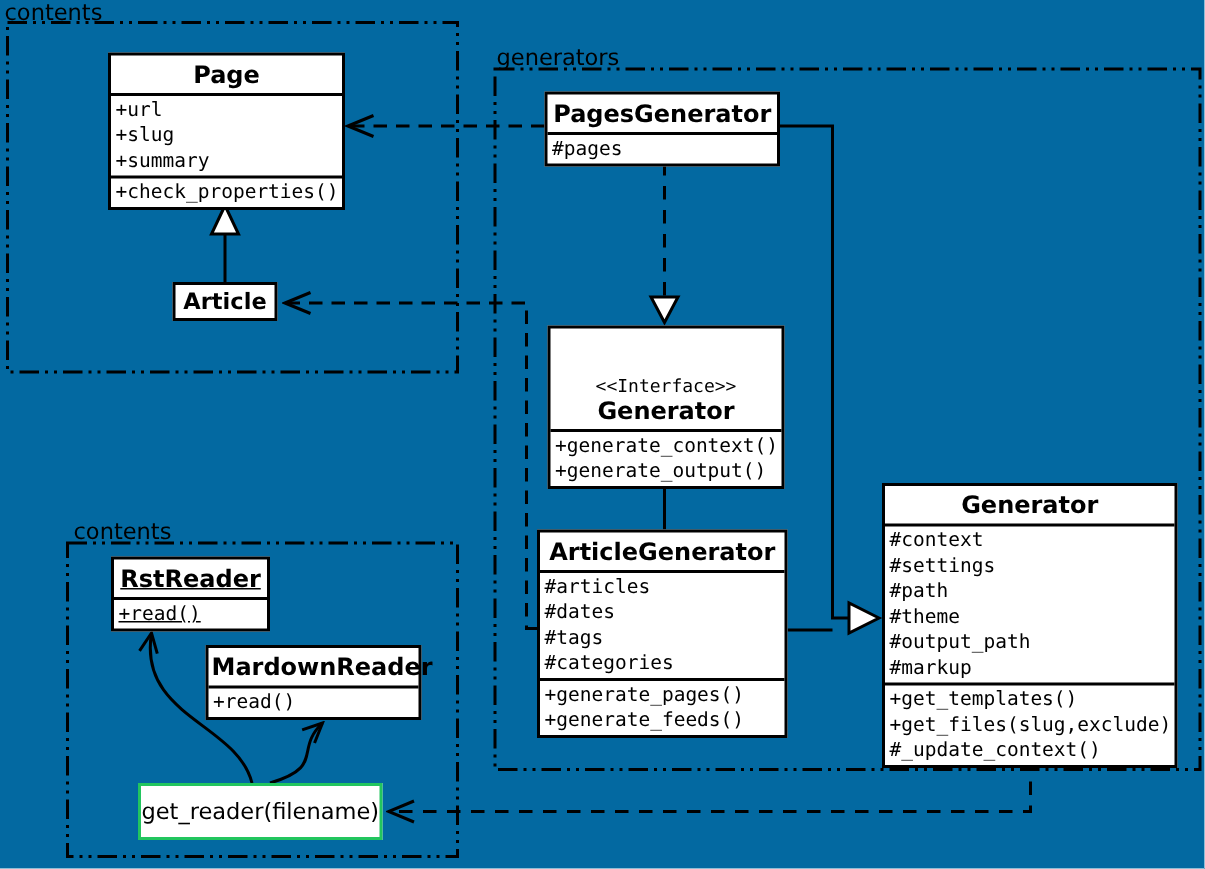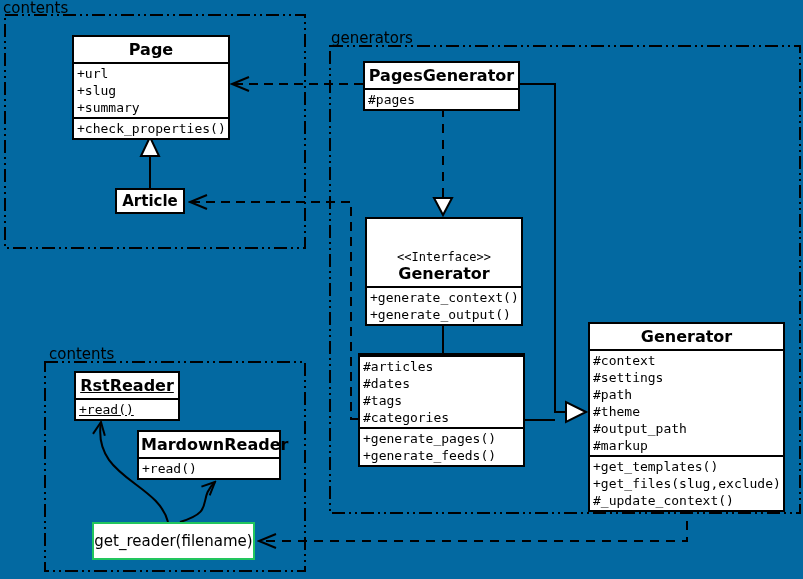--- a/index.html
+++ b/index.html
@@ -133,20 +133,21 @@
   <div class="uml-class" style="left:365px;top:217px;width:158px;">
     <div class="stereotype">&lt;&lt;Interface&gt;&gt;</div>
     <div class="stereo-title">Generator</div>
     <div class="sec">
         <div>+generate_context()</div>
         <div>+generate_output()</div>
       </div>
   </div>
 
   <div class="uml-class" style="left:358px;top:353px;width:167px;">
+    <div class="uml-title">ArticleGenerator</div>
     <div class="sec">
         <div>#articles</div>
         <div>#dates</div>
         <div>#tags</div>
         <div>#categories</div>
       </div>
     <div class="sec">
         <div>+generate_pages()</div>
         <div>+generate_feeds()</div>
       </div>

